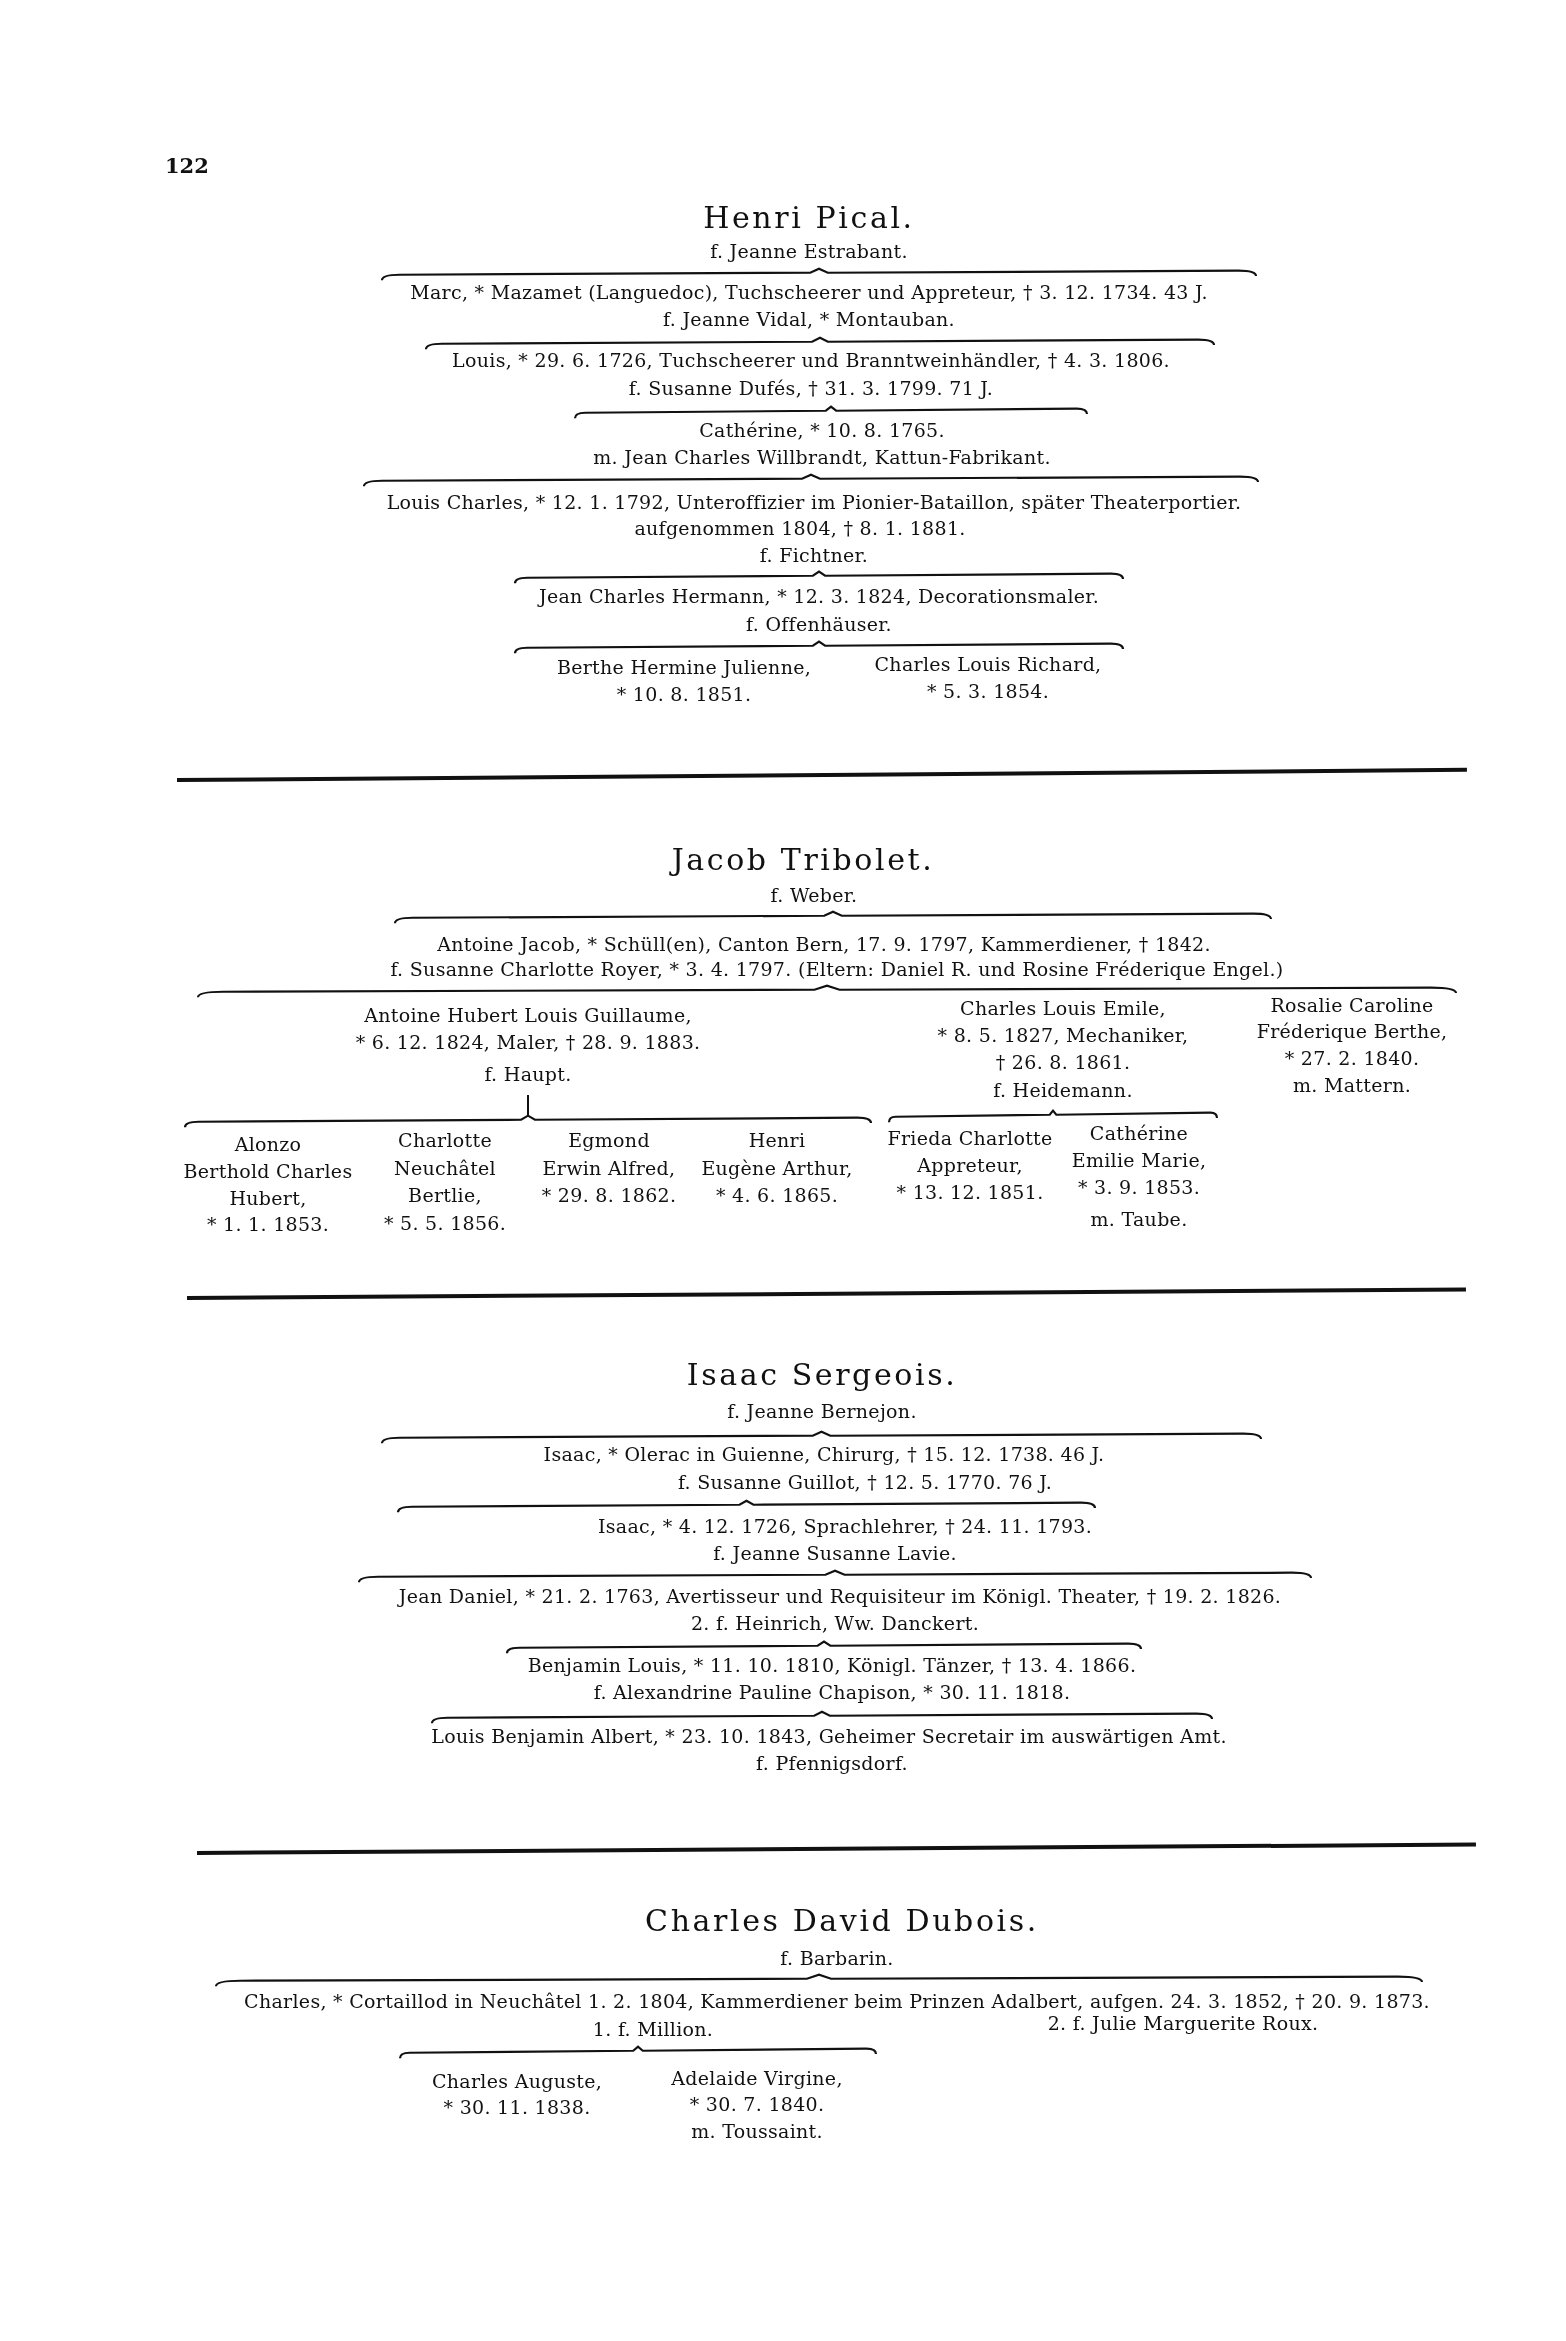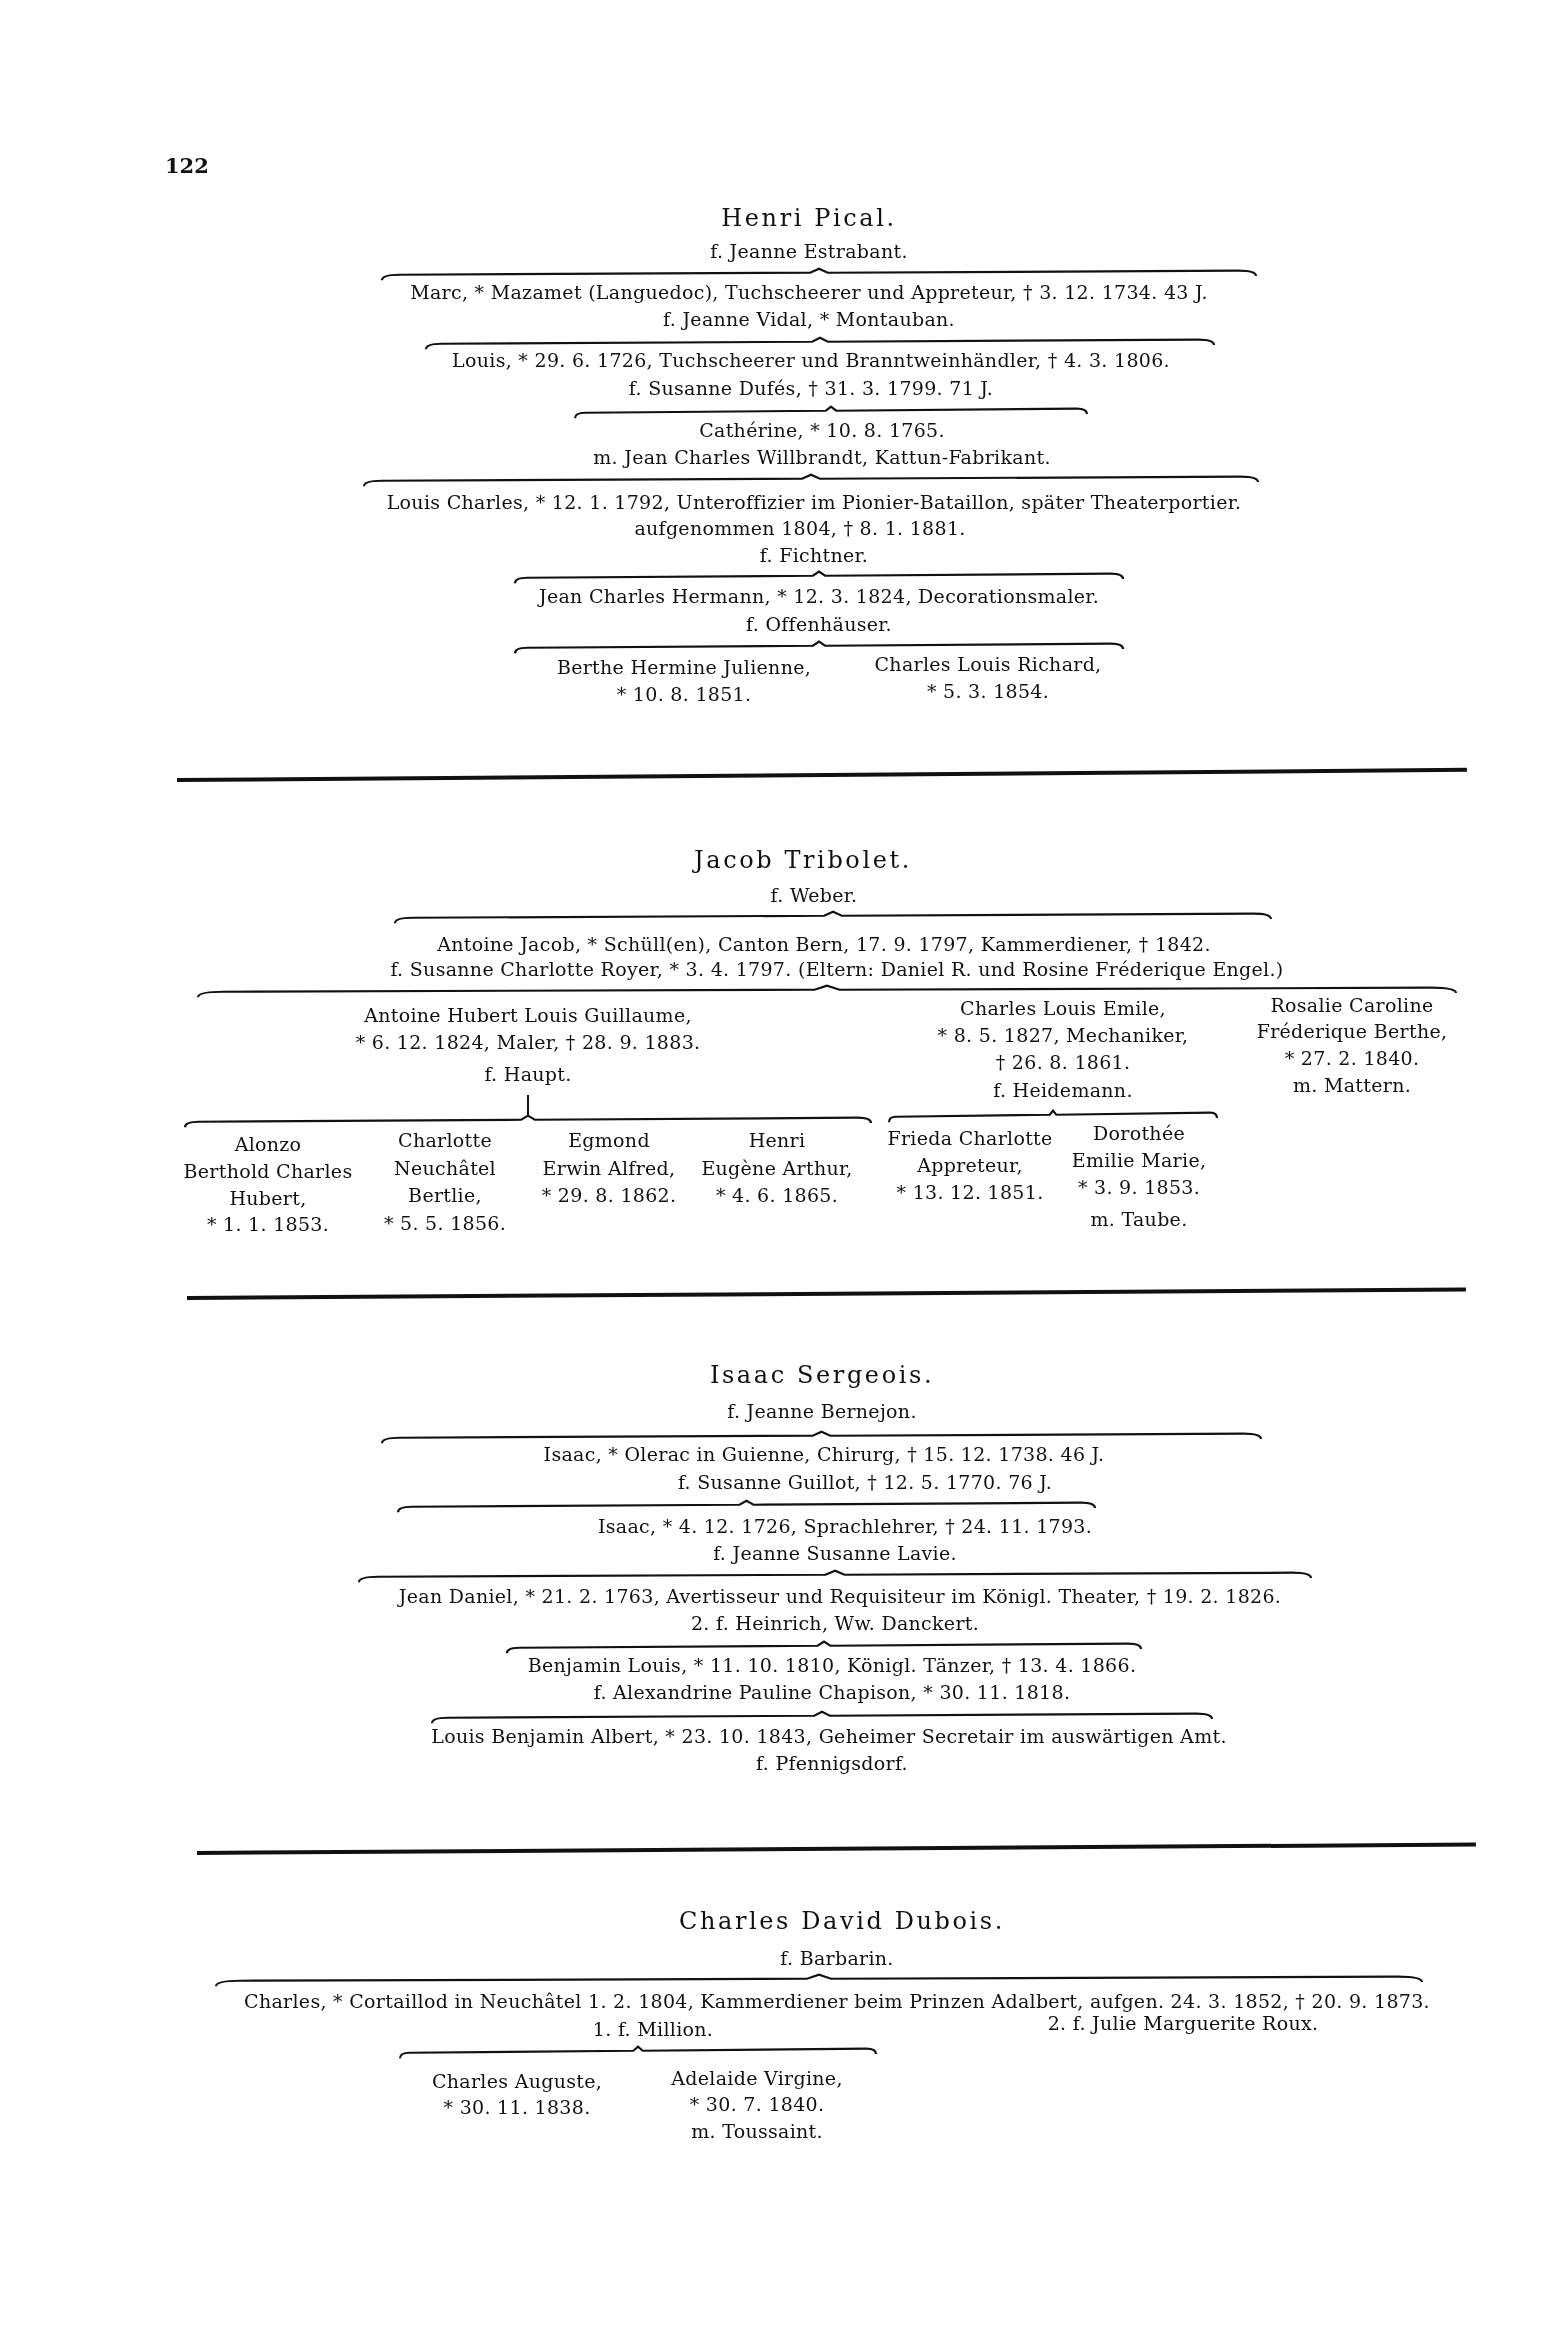--- a/index.html
+++ b/index.html
@@ -1,20 +1,20 @@
 <!DOCTYPE html>
 <html style="font-size:8.3px"><head>
 <meta charset="utf-8">
 <style>
   html, body { margin:0; padding:0; background:#ffffff; }
   body { width:1566px; height:2342px; position:relative; overflow:hidden;
          font-family:"DejaVu Serif", "Liberation Serif", serif; color:#111; }
   .t { position:absolute; white-space:nowrap; font-size:19px; line-height:23px;
        transform:translateX(-50%); text-align:center; letter-spacing:0.3px; }
-  .title { font-size:24px; line-height:36px; letter-spacing:2.6px; font-weight:normal; }
+  .title { font-size:30px; line-height:36px; letter-spacing:2.6px; font-weight:normal; }
   .pagenum { position:absolute; left:165px; top:153px; font-size:21px; font-weight:bold; }
   .brace { position:absolute; height:13.5px; }
   .brace svg { width:100%; height:100%; display:block; overflow:visible; }
   .sep { position:absolute; height:4.2px; background:#111; transform-origin:left center; }
   .vline { position:absolute; width:1.6px; background:#111; }
 </style>
 </head>
 <body>
 
 <div class="pagenum">122</div>
@@ -135,21 +135,21 @@
 
   <div class="brace" style="left:889px;top:1110px;width:328px;">
       <svg viewBox="0 0 100 10" preserveAspectRatio="none">
         <path d="M0,9 Q0,5 2,5 L49,3.5 L50,0.5 L51,3.5 L98,2 Q100,2 100,6" stroke="#111" stroke-width="2.2" fill="none" vector-effect="non-scaling-stroke"></path>
       </svg>
     </div>
   <div class="t" style="left:970px;top:1127px;">Frieda Charlotte</div>
   <div class="t" style="left:970px;top:1154px;">Appreteur,</div>
   <div class="t" style="left:970px;top:1181px;">* 13. 12. 1851.</div>
 
-  <div class="t" style="left:1139px;top:1122px;">Dorothée</div>
+  <div class="t" style="left:1139px;top:1122px;">Cathérine</div>
   <div class="t" style="left:1139px;top:1149px;">Emilie Marie,</div>
   <div class="t" style="left:1139px;top:1176px;">* 3. 9. 1853.</div>
   <div class="t" style="left:1139px;top:1208px;">m. Taube.</div>
 </section>
 
 <div class="sep" style="left:187px;top:1296px;width:1279px;transform:rotate(-0.38deg);"></div>
 
 <section>
   <div class="t title" style="left:822px;top:1357px;">Isaac Sergeois.</div>
   <div class="t" style="left:822px;top:1400px;">f. Jeanne Bernejon.</div>

